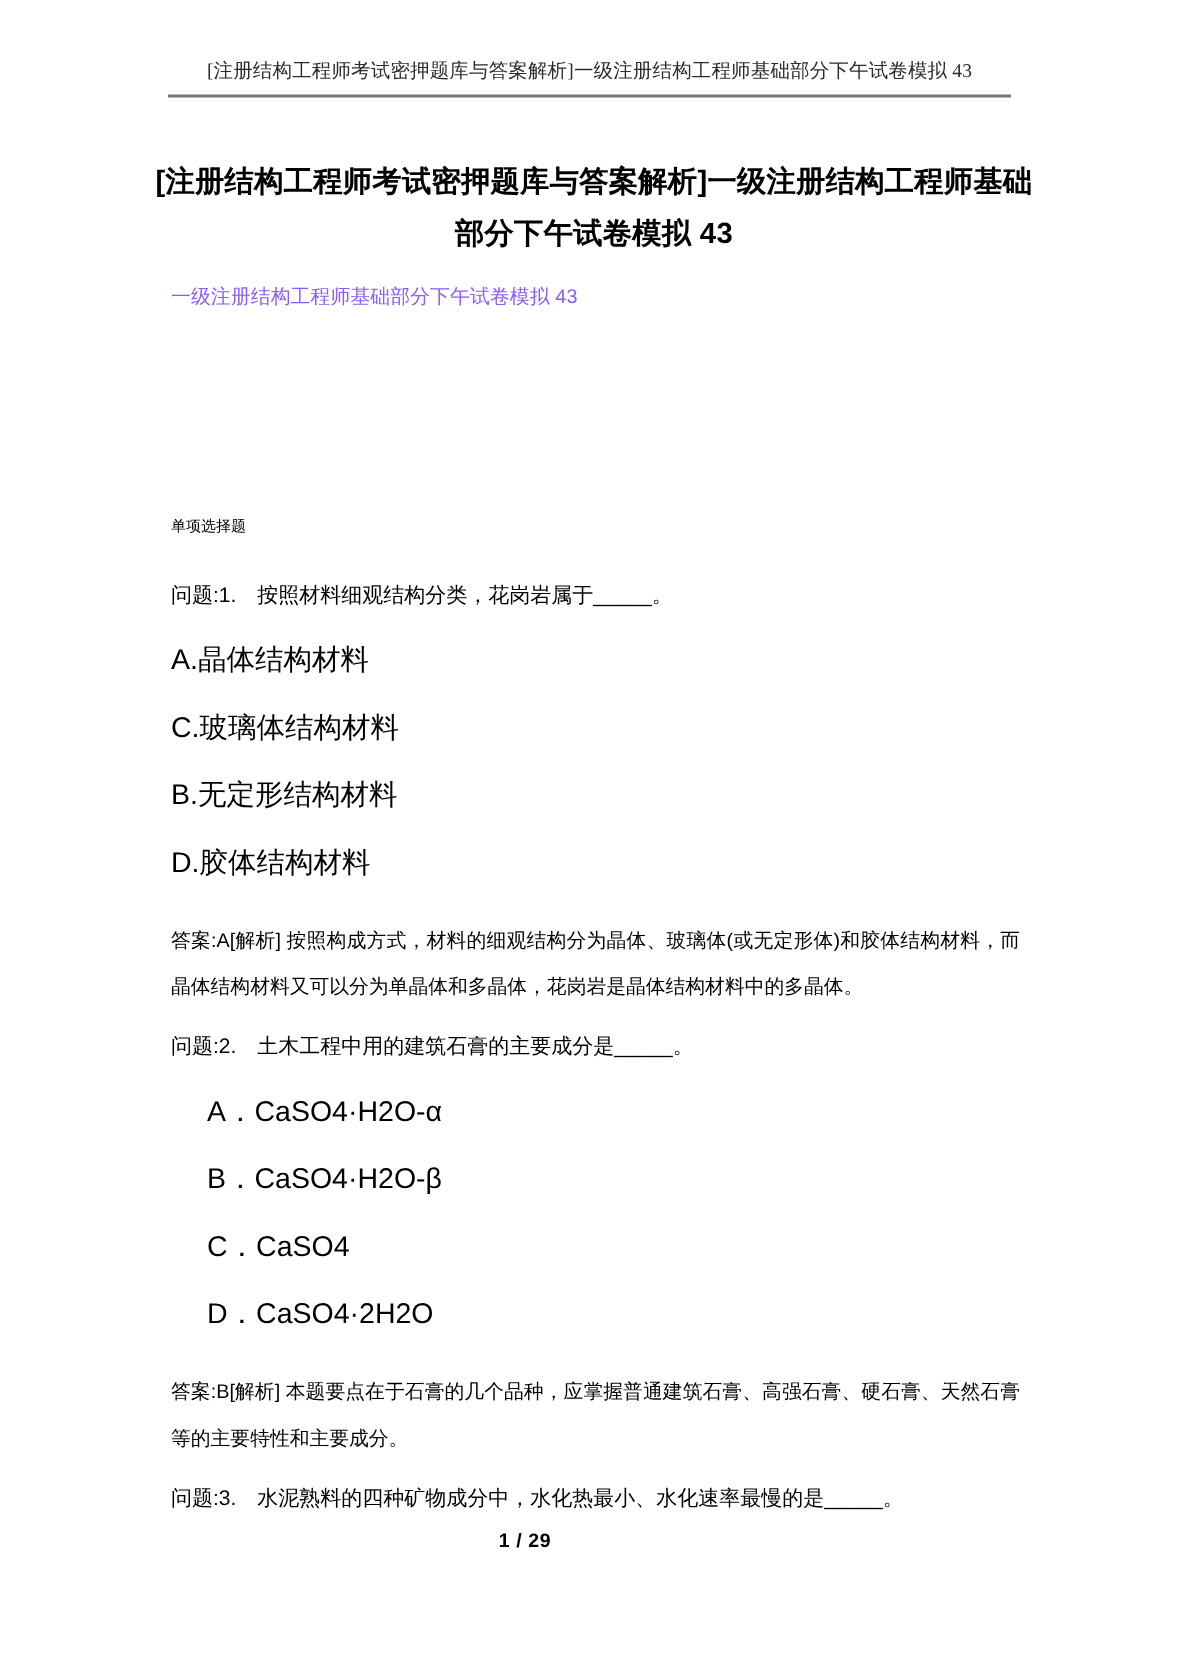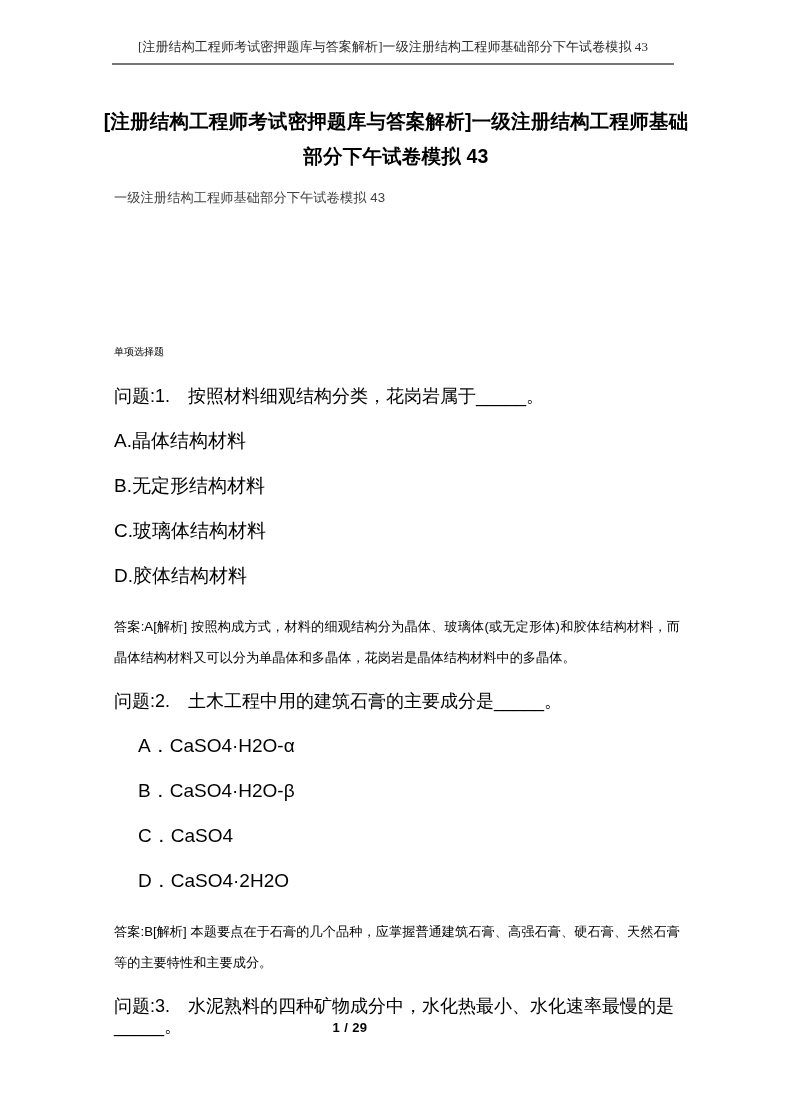--- a/index.html
+++ b/index.html
@@ -61,35 +61,35 @@
   
   .body-area {
     position: absolute;
     top: 188px;
     left: 114px;
     width: 566px;
   }
   .para {
     font-size: 13.2px;
     line-height: 20px;
-    color: #404040;
+    color: #8b5cf6;
     letter-spacing: 0.1px;
     margin: 0;
   }
   .subtitle {
     margin-bottom: 0;
   }
   .spacer-lg { height: 124px; }
   .section-head {
     font-size: 10px;
     line-height: 20px;
     margin-bottom: 24px;
   }
   .question {
-    font-size: 18px;
+    font-size: 14px;
     line-height: 20px;
     margin-bottom: 25px;
   }
   .option {
     font-size: 19px;
     line-height: 20px;
     margin-bottom: 25px;
   }
   .option.indented {
     padding-left: 24px;
@@ -134,22 +134,22 @@
   <div class="body-area">
 
     <p class="para subtitle">一级注册结构工程师基础部分下午试卷模拟 43</p>
 
     <div class="spacer-lg"></div>
 
     <p class="section-head">单项选择题</p>
 
     <p class="question">问题:1.　按照材料细观结构分类，花岗岩属于_____。</p>
     <p class="option">A.晶体结构材料</p>
+    <p class="option">C.玻璃体结构材料</p>
     <p class="option">B.无定形结构材料</p>
-    <p class="option">C.玻璃体结构材料</p>
     <p class="option">D.胶体结构材料</p>
     <p class="answer">答案:A[解析]  按照构成方式，材料的细观结构分为晶体、玻璃体(或无定形体)和胶体结构材料，而晶体结构材料又可以分为单晶体和多晶体，花岗岩是晶体结构材料中的多晶体。</p>
 
     <p class="question">问题:2.　土木工程中用的建筑石膏的主要成分是_____。</p>
     <p class="option indented">A．CaSO4·H2O-α</p>
     <p class="option indented">B．CaSO4·H2O-β</p>
     <p class="option indented">C．CaSO4</p>
     <p class="option indented">D．CaSO4·2H2O</p>
     <p class="answer last-q-spacing">答案:B[解析]  本题要点在于石膏的几个品种，应掌握普通建筑石膏、高强石膏、硬石膏、天然石膏等的主要特性和主要成分。</p>
 

